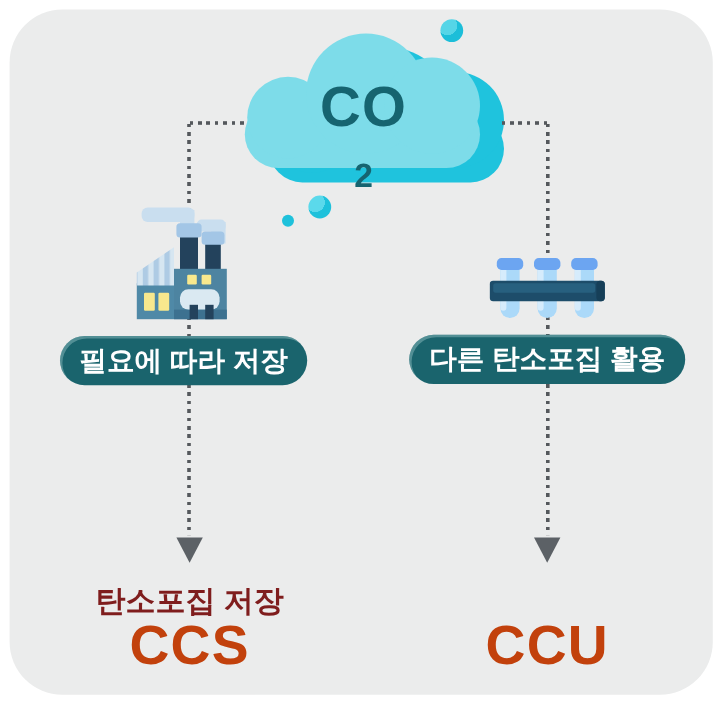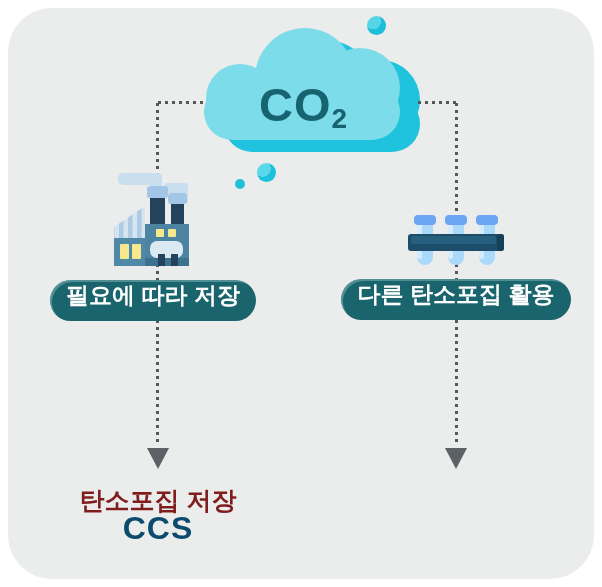--- a/index.html
+++ b/index.html
@@ -19,21 +19,21 @@
     width: 586px; height: 571px;
     background: #EBECEC;
     border-radius: 44px;
   }
 
   
   .cloud-svg { position: absolute; left: 192px; top: 18px; width: 222px; height: 132px; }
   .co2-label {
     position: absolute; left: 225px; top: 64px; width: 140px; height: 64px;
     display: flex; align-items: center; justify-content: center;
-    color: #166470; z-index: 3;
+    color: #166470; z-index: 3; flex-direction: column;
   }
   .co2-main { font-size: 47px; font-weight: 800; letter-spacing: 1px; }
   .co2-sub  { font-size: 28px; font-weight: 800; transform: translateY(15px); }
 
   
   .bubble { position: absolute; border-radius: 50%; }
   .bubble-top {
     left: 359px; top: 8px; width: 19px; height: 19px;
     background: radial-gradient(circle at 32% 28%, #55D5E7 0 42%, #1CBED9 43%);
   }
@@ -68,39 +68,39 @@
   
   .factory-svg { position: absolute; left: 102px; top: 162px; width: 82px; height: 98px; z-index: 2; }
   .tubes-svg   { position: absolute; left: 400px; top: 206px; width: 98px; height: 56px; z-index: 2; }
 
   
   .pill {
     position: absolute; z-index: 3;
     height: 41px; border-radius: 21px;
     background: #1A646D;
     box-shadow: inset 2px 2px 0 rgba(190, 224, 224, 0.35);
-    display: flex; align-items: flex-start; justify-content: center;
+    display: flex; align-items: center; justify-content: center;
     color: #ffffff; font-size: 23px; font-weight: 700;
     white-space: nowrap;
   }
   .pill-left  { left: 42px;  top: 272px; width: 206px; }
   .pill-right { left: 333px; top: 271px; width: 230px; }
 
   
   .caption {
     position: absolute; z-index: 3;
     color: #7f1d1d; font-size: 25px; font-weight: 600;
     text-align: center; white-space: nowrap;
   }
   .caption-left  { left: 30px;  top: 476px; width: 240px; }
   .caption-right { left: 318px; top: 476px; width: 260px; }
 
   .acronym {
     position: absolute; z-index: 3;
-    color: #0c4a6e; font-size: 32px; font-weight: 800;
+    color: #c2410c; font-size: 46px; font-weight: 800;
     letter-spacing: 1px; text-align: center;
   }
   .acronym-left  { left: 30px;  top: 502px; width: 240px; }
   .acronym-right { left: 318px; top: 502px; width: 260px; }
 </style>
 </head>
 <body>
 
 <div class="stage">
   <div class="card">
@@ -195,15 +195,16 @@
 
     <div class="pill pill-left">
       <span>필요에 따라 저장</span>
     </div>
     <div class="pill pill-right">
       <span>다른 탄소포집 활용</span>
     </div>
 
     <div class="caption caption-left">탄소포집 저장</div>
     <div class="acronym acronym-left">CCS</div>
+    <div class="acronym acronym-right">CCU</div>
 
   </div>
 </div>
 
 </body></html>

